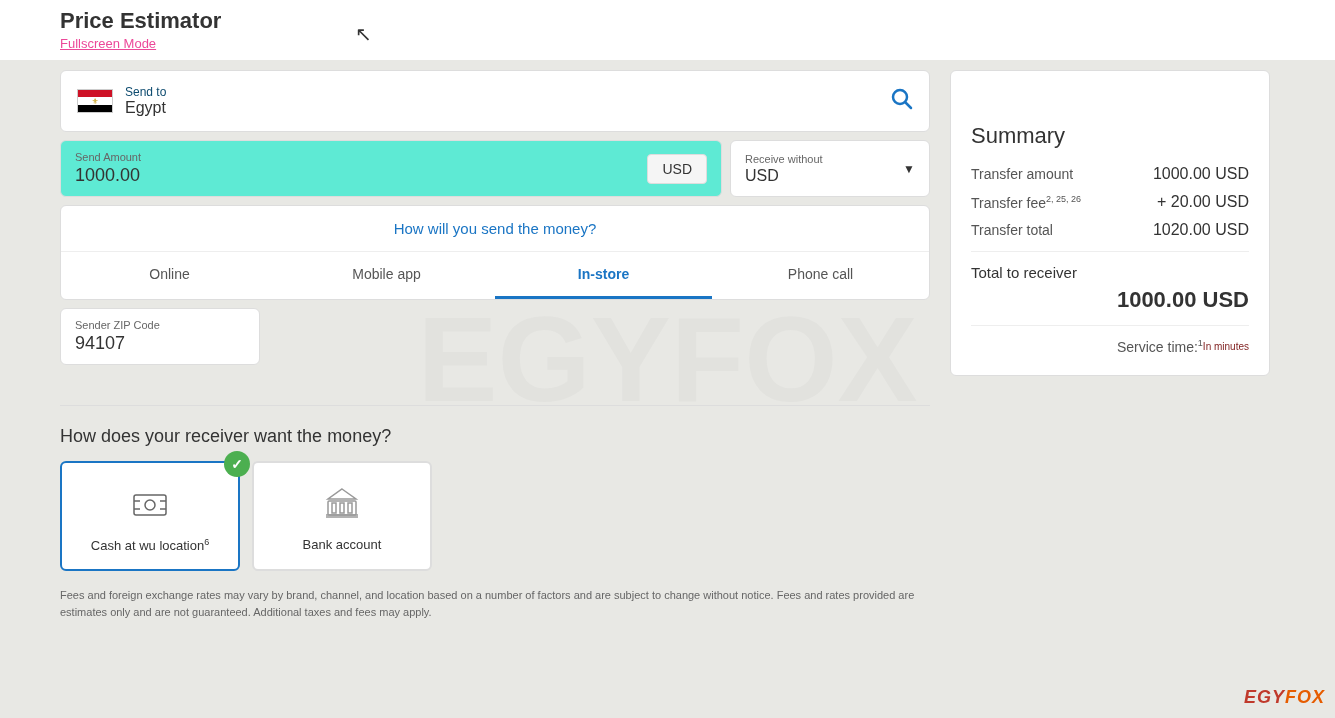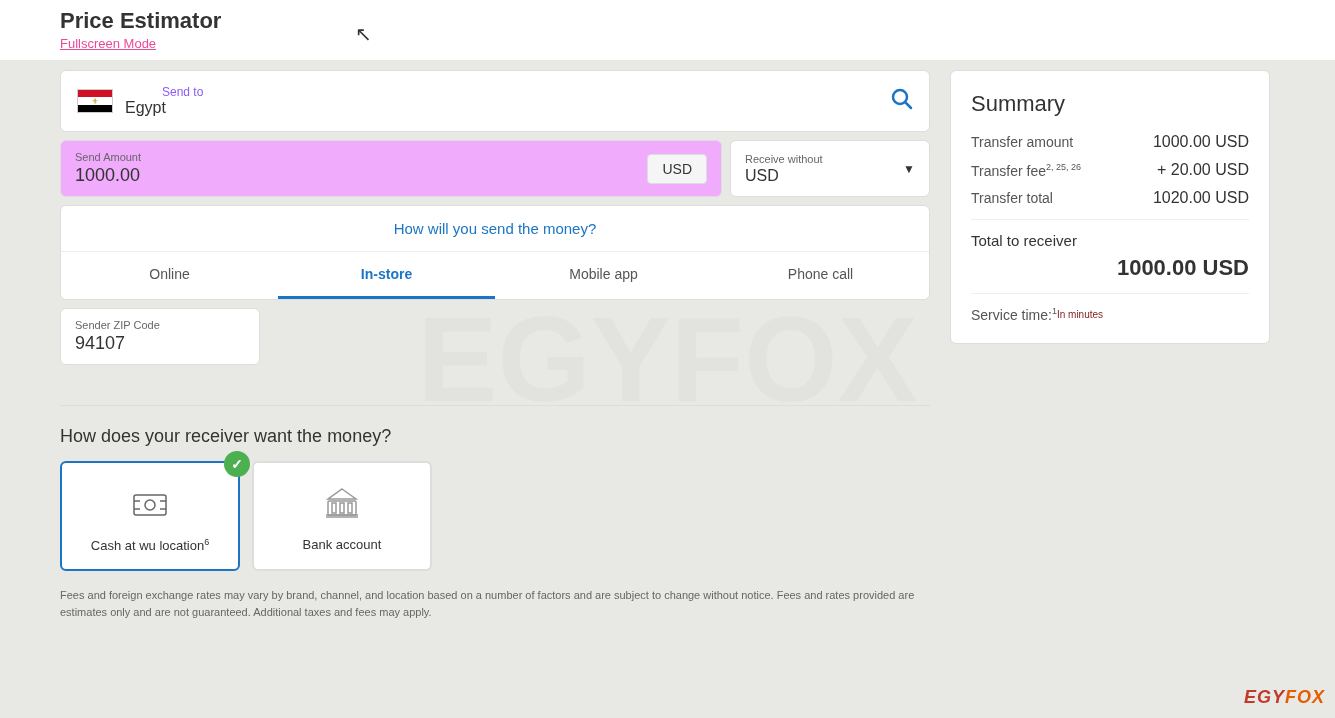--- a/index.html
+++ b/index.html
@@ -80,22 +80,21 @@
       transform: translate(-50%, -50%);
       font-size: 8px;
       color: #C09300;
     }
     .send-to-text {
       display: flex;
       flex-direction: column;
     }
     .send-to-label {
       font-size: 12px;
-      color: #8b5cf6;
-      margin-left: 37px;
+      color: #0c4a6e;
     }
     .send-to-country {
       font-size: 16px;
       color: #333;
       font-weight: 500;
     }
     .search-icon-btn {
       color: #1a75c4;
       font-size: 22px;
       cursor: pointer;
@@ -104,21 +103,21 @@
     }
 
     
     .amount-row {
       display: flex;
       gap: 8px;
       margin-bottom: 8px;
     }
     .amount-box {
       flex: 1;
-      background: #f0abfc;
+      background: #5eead4;
       border: 1px solid #ddd;
       border-radius: 6px;
       padding: 10px 14px;
       display: flex;
       align-items: center;
       gap: 8px;
     }
     .amount-field-wrap {
       flex: 1;
       display: flex;
@@ -296,20 +295,21 @@
     .summary-box {
       background: #fff;
       border: 1px solid #ddd;
       border-radius: 6px;
       padding: 20px 20px;
     }
     .summary-title {
       font-size: 22px;
       color: #333;
       margin-bottom: 16px;
+      margin-top: 32px;
     }
     .summary-row {
       display: flex;
       justify-content: space-between;
       align-items: center;
       margin-bottom: 10px;
       font-size: 14px;
       color: #555;
     }
     .summary-row .value {
@@ -329,21 +329,21 @@
       margin-bottom: 6px;
     }
     .total-receiver-value {
       font-size: 22px;
       color: #333;
       font-weight: 600;
       text-align: right;
     }
     .service-row {
       display: flex;
-      justify-content: flex-start;
+      justify-content: flex-end;
       align-items: center;
       margin-top: 12px;
       font-size: 14px;
       color: #555;
     }
     .service-value {
       font-size: 10px;
       color: #7f1d1d;
       font-weight: 500;
     }
@@ -450,25 +450,25 @@
         <span class="dropdown-arrow">▼</span>
       </div>
     </div>
 
     <div class="how-send-section">
       <div class="how-send-title">How will you send the money?</div>
       <div class="tabs-row">
         <div class="tab-item">
           <span>Online</span>
         </div>
+        <div class="tab-item">
+          <span>Mobile app</span>
+        </div>
         <div class="tab-item active">
           <span>In-store</span>
-        </div>
-        <div class="tab-item">
-          <span>Mobile app</span>
         </div>
         <div class="tab-item">
           <span>Phone call</span>
         </div>
       </div>
     </div>
 
     <div style="margin-bottom:20px;">
       <div class="zip-section">
         <div class="zip-label">Sender ZIP Code</div>

